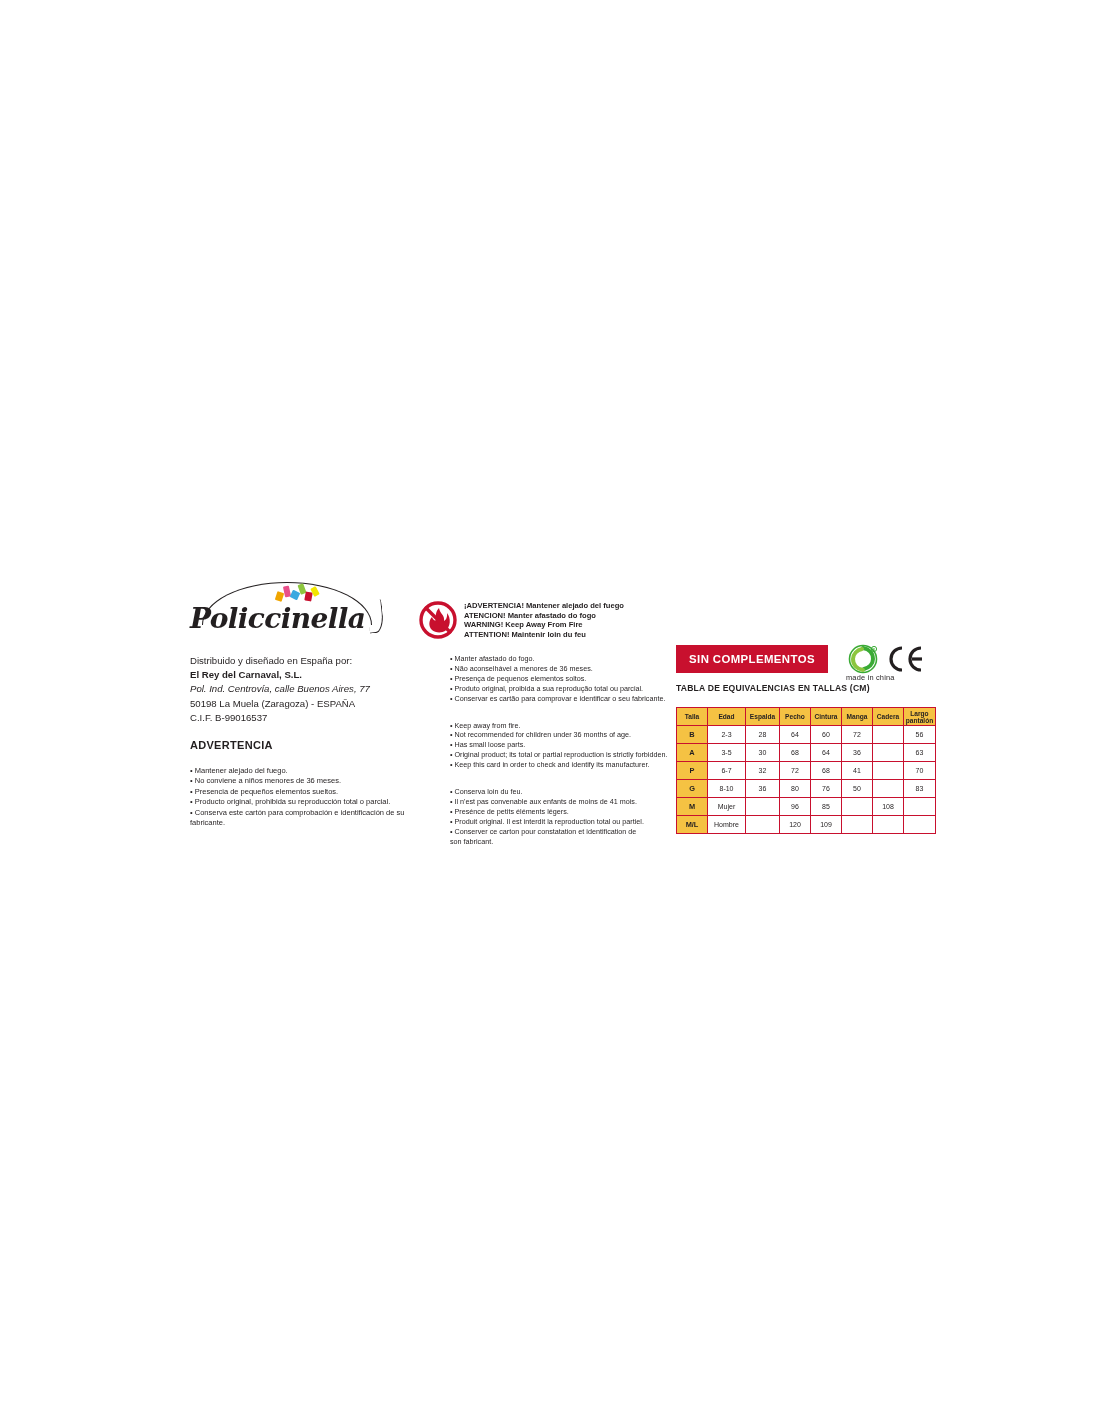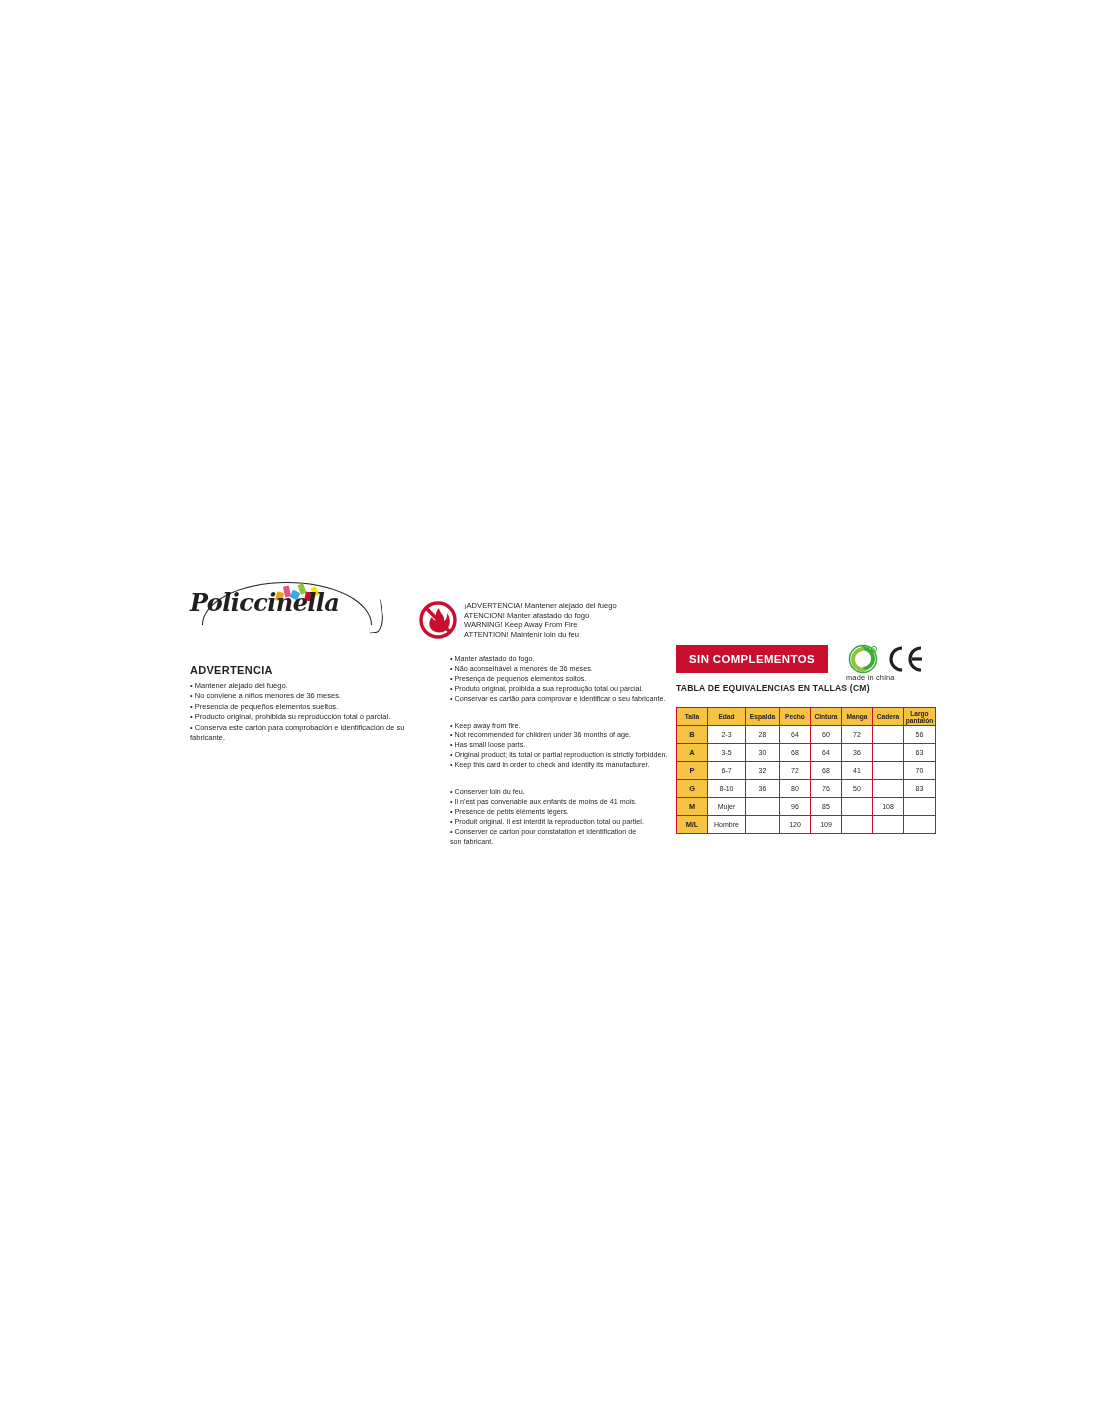--- a/index.html
+++ b/index.html
@@ -54,25 +54,25 @@
     width: 14px;
     height: 32px;
     border-right: 1.4px solid #231f20;
     border-radius: 0 0 60% 0;
     border-bottom: 1.4px solid #231f20;
     transform: rotate(-6deg);
   }
   .logo-word {
     position: absolute;
     left: 0px;
-    top: 8px;
+    top: 22px;
     font-family: "DejaVu Serif", serif;
     font-style: italic;
     font-weight: 700;
-    font-size: 24px;
+    font-size: 28px;
     letter-spacing: -0.6px;
     color: #231f20;
     white-space: nowrap;
   }
   .logo-confetti {
     position: absolute;
     left: 84px;
     top: 2px;
     width: 48px;
     height: 26px;
@@ -96,21 +96,21 @@
     font-style: italic;
   }
 
   .warn-title {
     margin-top: 14px;
     font-size: 11px;
     font-weight: 700;
     letter-spacing: 0.3px;
   }
   .bullets {
-    margin-top: 5px;
+    margin-top: 15px;
     font-size: 7.5px;
     line-height: 10.4px;
   }
   .bullets div {
     white-space: nowrap;
   }
   .bullets div.wrap {
     white-space: normal;
   }
 
@@ -134,21 +134,21 @@
   }
   .warn-head-text {
     position: absolute;
     left: 46px;
     top: 1px;
     font-size: 7.6px;
     line-height: 9.6px;
     white-space: nowrap;
   }
   .warn-head-text .bold {
-    font-weight: 400;
+    font-weight: 700;
   }
   .mid-block {
     font-size: 7.2px;
     line-height: 9.9px;
     margin-top: 8px;
   }
   .mid-block div {
     white-space: nowrap;
     margin-left: 32px;
   }
@@ -263,20 +263,27 @@
         <i style="left:2px; top:10px; width:7px; height:9px; background:#f0a500; transform:rotate(18deg);"></i>
         <i style="left:10px; top:4px; width:6px; height:11px; background:#e94f8a; transform:rotate(-12deg);"></i>
         <i style="left:17px; top:9px; width:8px; height:8px; background:#3aa9e0; transform:rotate(25deg);"></i>
         <i style="left:25px; top:2px; width:6px; height:10px; background:#8dc63f; transform:rotate(-20deg);"></i>
         <i style="left:31px; top:10px; width:7px; height:9px; background:#c8102e; transform:rotate(10deg);"></i>
         <i style="left:38px; top:5px; width:6px; height:9px; background:#f2e600; transform:rotate(-28deg);"></i>
       </div>
       <div class="logo-word">Policcinella</div>
     </div>
 
+    <div class="addr">
+      <div>Distribuido y diseñado en España por:</div>
+      <div class="b">El Rey del Carnaval, S.L.</div>
+      <div class="it">Pol. Ind. Centrovía, calle Buenos Aires, 77</div>
+      <div>50198 La Muela (Zaragoza) - ESPAÑA</div>
+      <div>C.I.F. B-99016537</div>
+    </div>
 
     <div class="warn-title">ADVERTENCIA</div>
 
     <div class="bullets">
       <div>• Mantener alejado del fuego.</div>
       <div>• No conviene a niños menores de 36 meses.</div>
       <div>• Presencia de pequeños elementos sueltos.</div>
       <div>• Producto original, prohibida su reproducción total o parcial.</div>
       <div class="wrap">• Conserva este cartón para comprobación e identificación de su fabricante.</div>
     </div>
@@ -312,21 +319,21 @@
       <div>• Keep away from fire.</div>
       <div>• Not recommended for children under 36 months of age.</div>
       <div>• Has small loose parts.</div>
       <div>• Original product; its total or partial reproduction is strictly forbidden.</div>
       <div>• Keep this card in order to check and identify its manufacturer.</div>
     </div>
 
     <div class="mid-gap"></div>
 
     <div class="mid-block">
-      <div>• Conserver loin du feu.</div>
+      <div>• Conserva loin du feu.</div>
       <div>• Il n'est pas convenable aux enfants de moins de 41 mois.</div>
       <div>• Presénce de petits éléments légers.</div>
       <div>• Produit original. Il est interdit la reproduction total ou partiel.</div>
       <div class="wrap">• Conserver ce carton pour constatation et identification de son fabricant.</div>
     </div>
   </div>
 
   <div class="col-right">
 
     <div class="badge-row">

